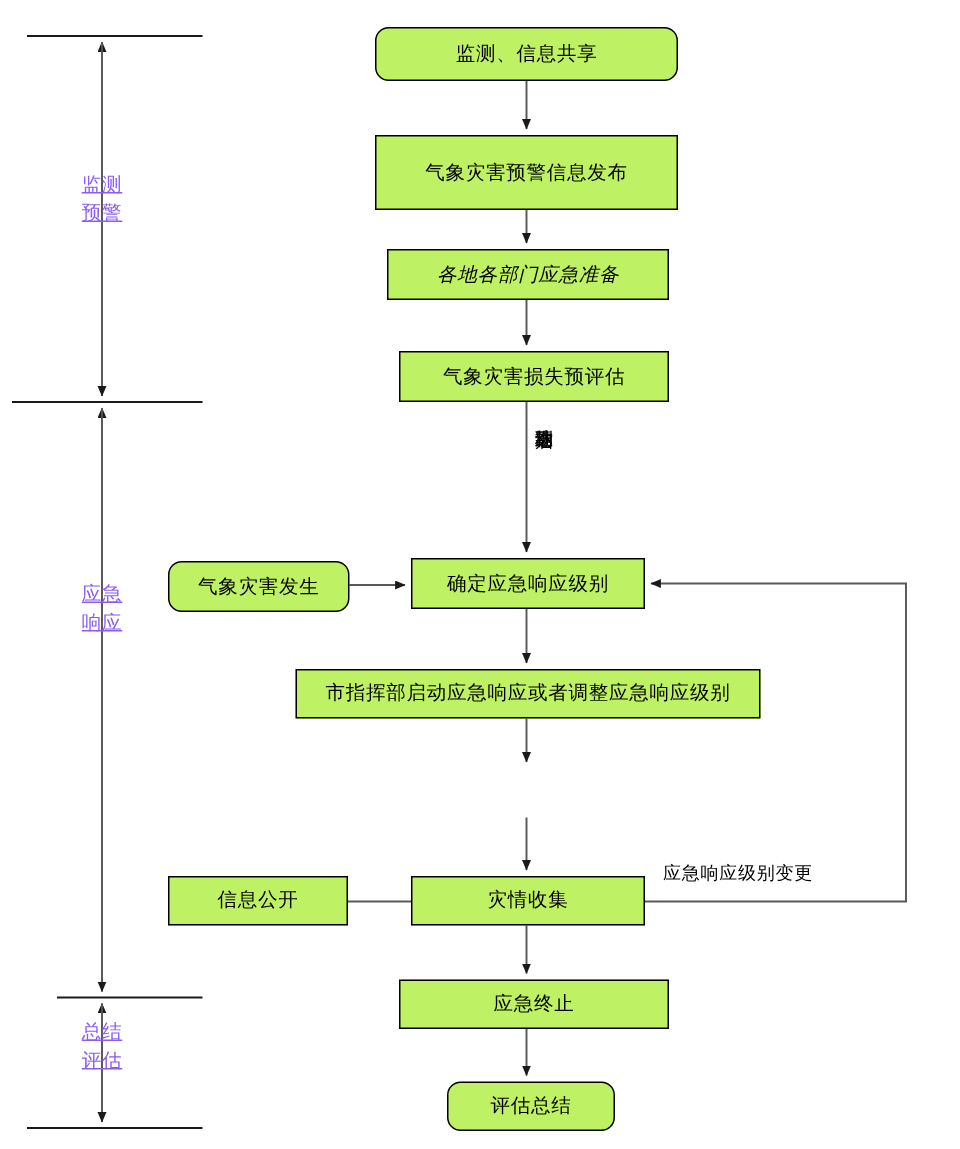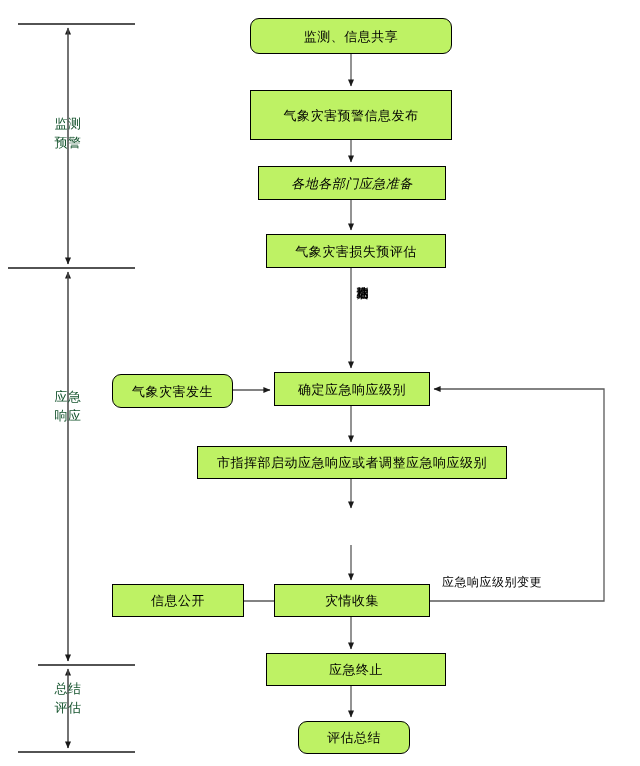--- a/index.html
+++ b/index.html
@@ -35,26 +35,27 @@
     font-size: 13px;
     letter-spacing: 0.5px;
     white-space: nowrap;
     line-height: 1;
   }
   .node.rounded {
     border-radius: 9px;
   }
   .phase-label {
     position: absolute;
-    color: #14532d;
+    color: #8b5cf6;
     font-size: 13px;
     text-align: center;
     line-height: 1.45;
     letter-spacing: 0.5px;
     white-space: pre-line;
+    text-decoration: underline;
   }
   .edge-label {
     position: absolute;
     color: #000000;
     font-size: 12px;
     letter-spacing: 0.5px;
     white-space: nowrap;
   }
   .edge-label.vertical {
     writing-mode: vertical-rl;
@@ -117,21 +118,21 @@
   <div class="phase-label" style="left:38px; top:680px; width:60px;">总结
 评估</div>
 
   <div class="node rounded" style="left:250px; top:18px; width:202px; height:36px;">监测、信息共享</div>
   <div class="node" style="left:250px; top:90px; width:202px; height:50px;">气象灾害预警信息发布</div>
   <div class="node" style="left:258px; top:166px; width:188px; height:34px;font-style:italic;">各地各部门应急准备</div>
   <div class="node" style="left:266px; top:234px; width:180px; height:34px;">气象灾害损失预评估</div>
   <div class="node rounded" style="left:112px; top:374px; width:121px; height:34px;">气象灾害发生</div>
   <div class="node" style="left:274px; top:372px; width:156px; height:34px;">确定应急响应级别</div>
   <div class="node" style="left:197px; top:446px; width:310px; height:33px;">市指挥部启动应急响应或者调整应急响应级别</div>
-  <div class="node" style="left:112px; top:584px; width:132px; height:33px;">信息公开</div>
+  <div class="node" style="left:112px; top:584px; width:120px; height:33px;">信息公开</div>
   <div class="node" style="left:274px; top:584px; width:156px; height:33px;">灾情收集</div>
   <div class="node" style="left:266px; top:653px; width:180px; height:33px;">应急终止</div>
   <div class="node rounded" style="left:298px; top:721px; width:112px; height:33px;">评估总结</div>
 
   <div class="edge-label vertical" style="left:356px; top:277px;">达到启动标准</div>
   <div class="edge-label" style="left:442px; top:574px;">应急响应级别变更</div>
 
 </div>
 
 </body></html>

